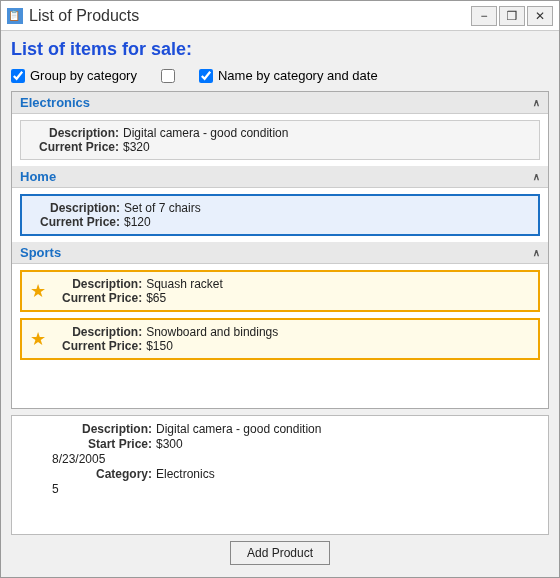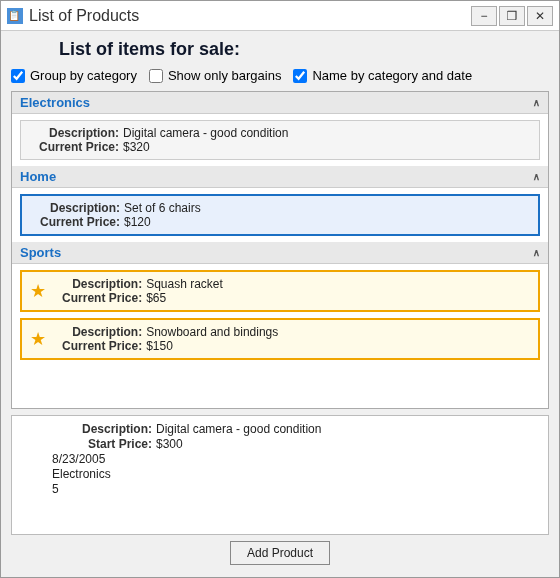--- a/index.html
+++ b/index.html
@@ -51,30 +51,29 @@
       color: #333;
     }
     .window-content {
       flex: 1;
       display: flex;
       flex-direction: column;
       padding: 8px 10px 8px 10px;
       overflow: hidden;
     }
     .page-heading {
-      color: #0f172a;
+      color: #1d4ed8;
       font-size: 18px;
       font-weight: bold;
       margin-bottom: 8px;
-      margin-left: 48px;
     }
     .toolbar {
       display: flex;
       align-items: center;
-      gap: 12px;
+      gap: 24px;
       margin-bottom: 8px;
       flex-shrink: 0;
     }
     .checkbox-label {
       display: flex;
       align-items: center;
       gap: 5px;
       cursor: pointer;
       font-size: 13px;
     }
@@ -211,21 +210,20 @@
 
     <div class="page-heading">List of items for sale:</div>
 
     <div class="toolbar">
       <label class="checkbox-label">
         <input type="checkbox" checked="" style="">
         <span>Group by category</span>
       </label>
       <label class="checkbox-label">
         <input type="checkbox" style="">
-        <span>Show only bargains</span>
       </label>
       <label class="checkbox-label">
         <input type="checkbox" checked="" style="">
         <span>Name by category and date</span>
       </label>
     </div>
 
     <div class="list-panel">
 
       <div class="category-header">
@@ -243,21 +241,21 @@
         </div>
       </div>
 
       <div class="category-header">
         <span>Home</span>
         <span class="category-chevron">∧</span>
       </div>
       <div class="product-item selected">
         <div class="product-row">
           <span class="product-label">Description:</span>
-          <span class="product-value">Set of 6 chairs</span>
+          <span class="product-value">Set of 7 chairs</span>
         </div>
         <div class="product-row">
           <span class="product-label">Current Price:</span>
           <span class="product-value">$120</span>
         </div>
       </div>
 
       <div class="category-header">
         <span>Sports</span>
         <span class="category-chevron">∧</span>
@@ -300,20 +298,21 @@
         <span class="detail-value">Digital camera - good condition</span>
       </div>
       <div class="detail-row">
         <span class="detail-label">Start Price:</span>
         <span class="detail-value">$300</span>
       </div>
       <div class="detail-row">
         <span class="detail-value">8/23/2005</span>
       </div>
       <div class="detail-row">
+        <span class="detail-label">Category:</span>
         <span class="detail-value">Electronics</span>
       </div>
       <div class="detail-row">
         <span class="detail-value">5</span>
       </div>
     </div>
 
     <div class="bottom-bar">
       <button class="add-btn">Add Product</button>
     </div>

